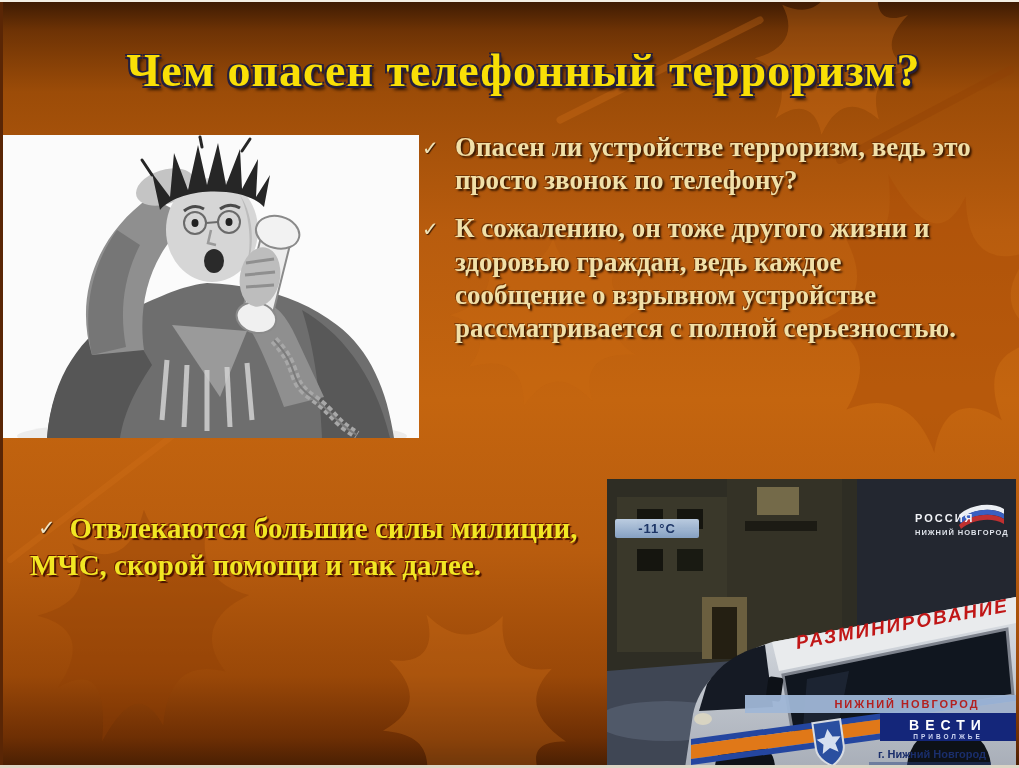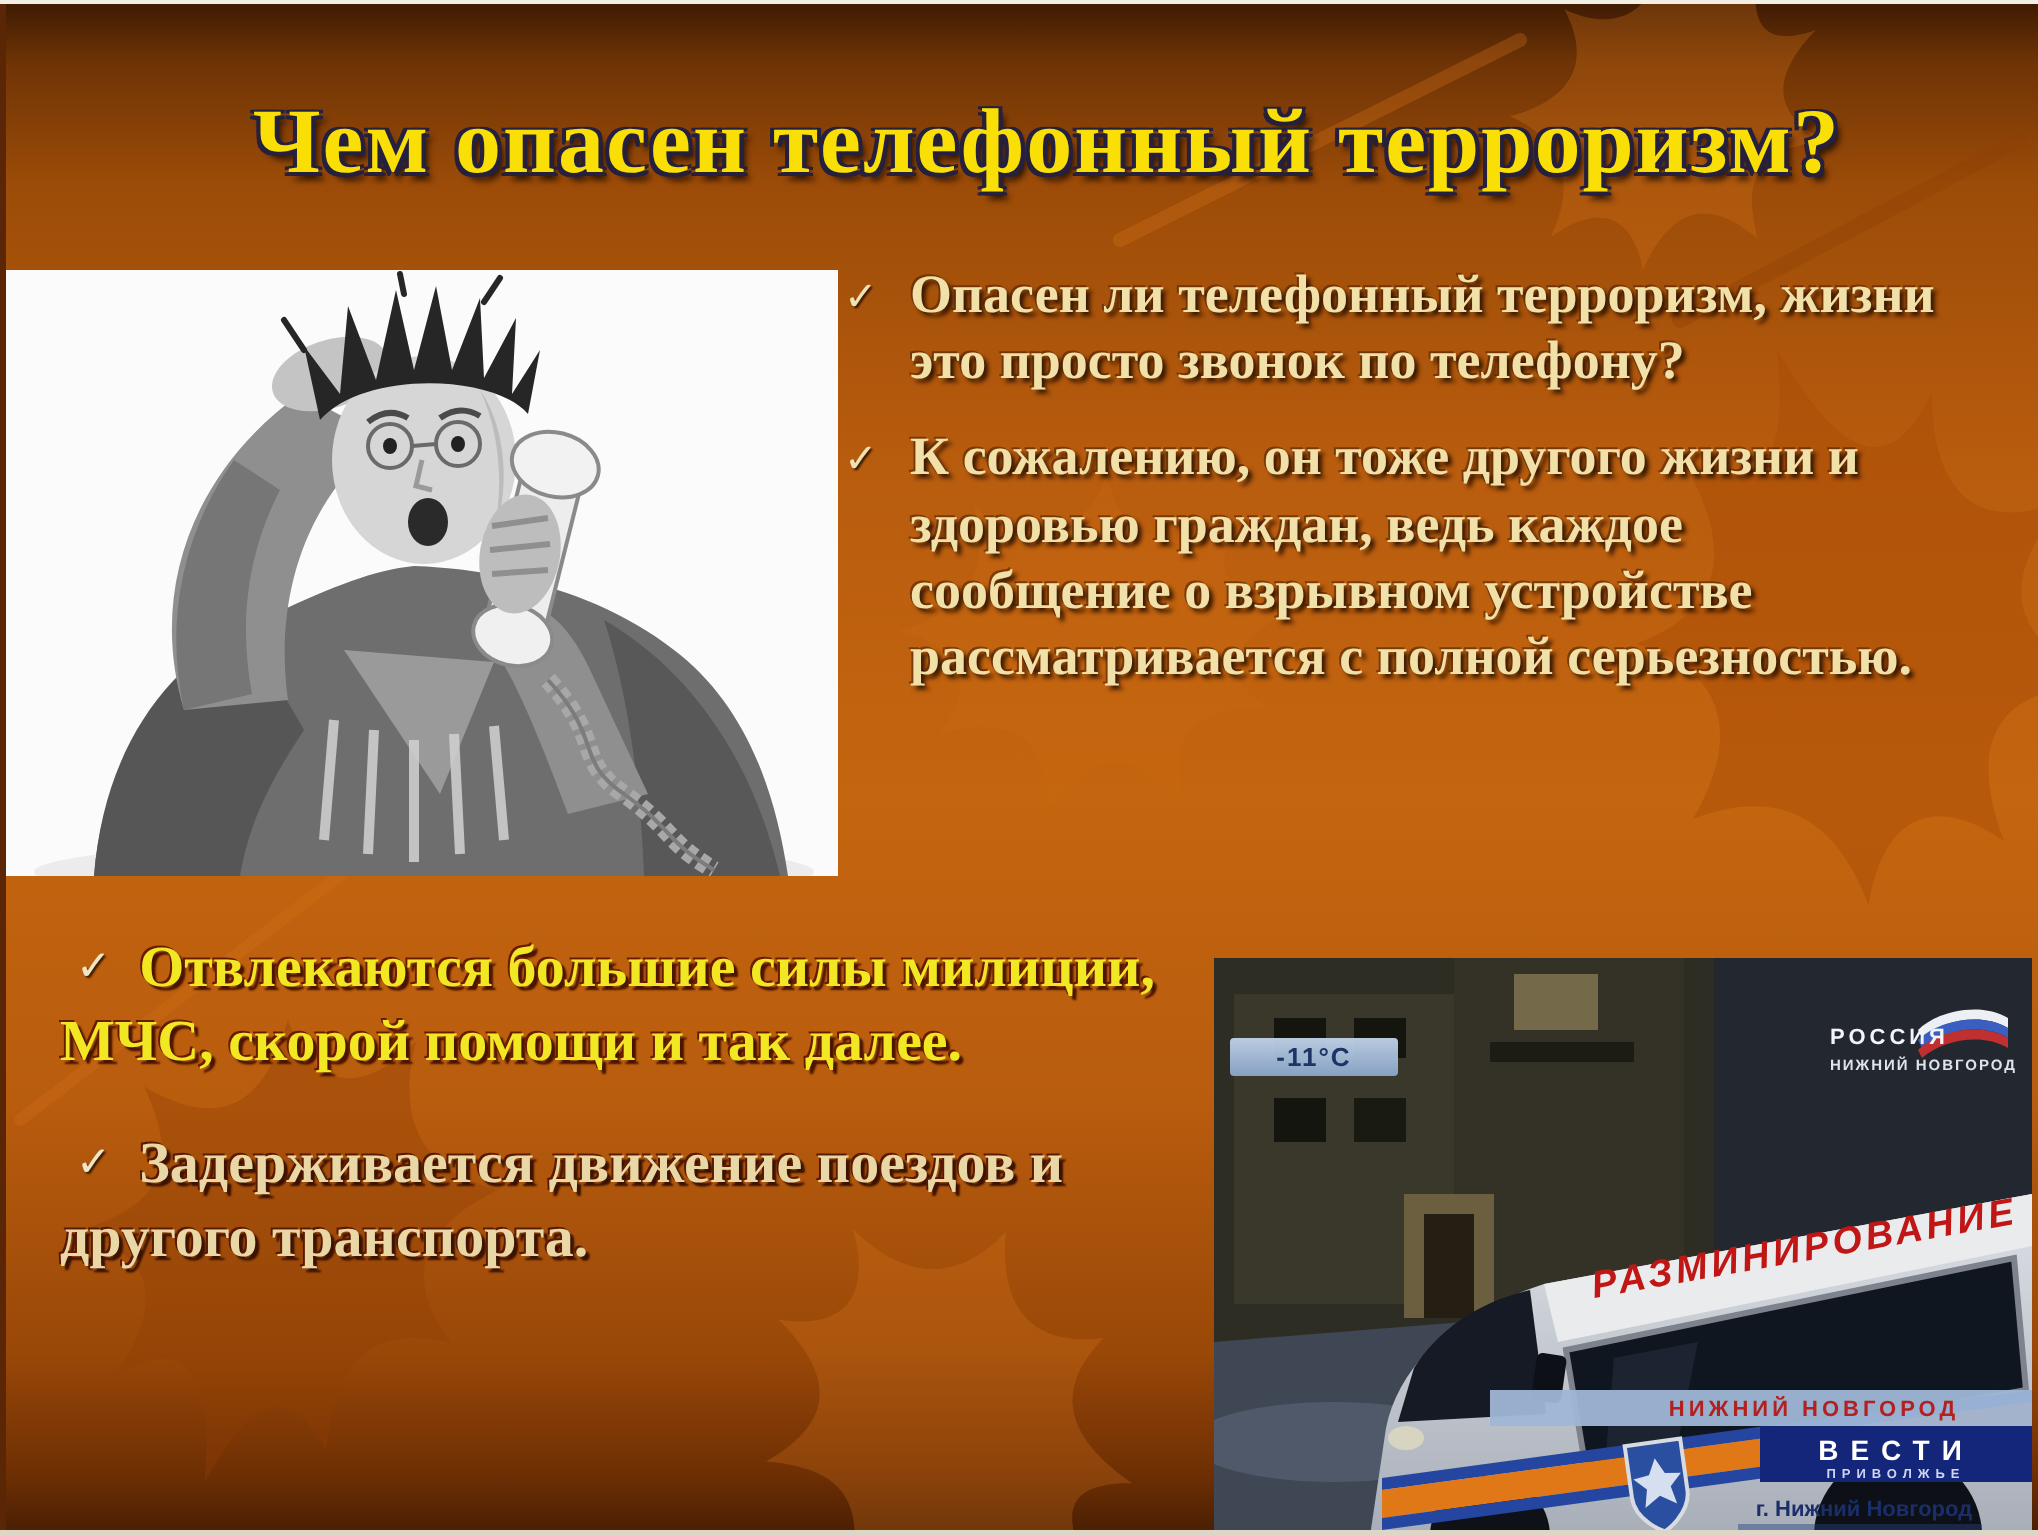--- a/index.html
+++ b/index.html
@@ -36,21 +36,21 @@
   }
   .right-item .btxt{
     width:518px;font-size:27px;font-weight:bold;line-height:1.23;color:#f1e0a8;
     text-shadow:2px 2px 2px rgba(50,20,0,.95), -1px -1px 0 rgba(80,35,5,.6);
   }
 
   .left-block{position:absolute;left:30px;top:466px;width:552px;}
   .left-item{
     margin:0 0 25px 0;font-size:29px;font-weight:bold;line-height:1.26;
   }
-  .left-item.yellow{color:#f2e723;text-shadow:-1px -1px 0 #6a1c00, 2px 2px 1px #4a1400;}
+  .left-item.yellow{color:#f2e723;text-shadow:-1px -1px 0 #6a1c00, 2px 2px 1px #4a1400;margin-top:44px;}
   .left-item.cream{color:#e9d8a5;text-shadow:-1px -1px 0 #5a1a02, 2px 2px 1px #3c1202;}
   .left-item .check{
     color:#efe6c8;font-size:21px;margin:0 14px 0 8px;
     font-family:"DejaVu Sans",sans-serif;vertical-align:3px;
     text-shadow:1px 1px 1px #3a1a02;
   }
   svg text{font-family:"Liberation Sans","DejaVu Sans",sans-serif;}
 </style>
 </head>
 <body>
@@ -132,31 +132,30 @@
       </g>
 
       <path d="M272,205 C300,235 285,245 310,262 C335,280 330,285 355,300" fill="none" stroke="#a8a8a8" stroke-width="9" stroke-dasharray="5 3"></path>
       <path d="M272,205 C300,235 285,245 310,262 C335,280 330,285 355,300" fill="none" stroke="#7c7c7c" stroke-width="2"></path>
     </svg>
   </div>
 
   <div class="right-block">
       <div class="right-item">
         <span class="check">✓</span>
-        <span class="btxt">Опасен ли телефонный терроризм, жизни это просто звонок по телефону?</span>
+        <span class="btxt">Опасен ли устройстве терроризм, ведь это просто звонок по телефону?</span>
       </div>
       <div class="right-item">
         <span class="check">✓</span>
         <span class="btxt">К сожалению, он тоже другого жизни и здоровью граждан, ведь каждое сообщение о взрывном устройстве рассматривается с полной серьезностью.</span>
       </div>
     </div>
 
   <div class="left-block">
       <p class="left-item yellow"><span class="check">✓</span>Отвлекаются большие силы милиции, МЧС, скорой помощи и так далее.</p>
-      <p class="left-item cream"><span class="check">✓</span>Задерживается движение поездов и другого транспорта.</p>
     </div>
 
   <div class="photo-van">
     <svg viewBox="0 0 409 289" width="409" height="289">
       <defs>
         <linearGradient id="bodyGrad" x1="0" y1="0" x2="0" y2="1">
           <stop offset="0" stop-color="#dde1e6"></stop>
             <stop offset="1" stop-color="#a8aeb8"></stop>
         </linearGradient>
         <linearGradient id="tempGrad" x1="0" y1="0" x2="0" y2="1">

